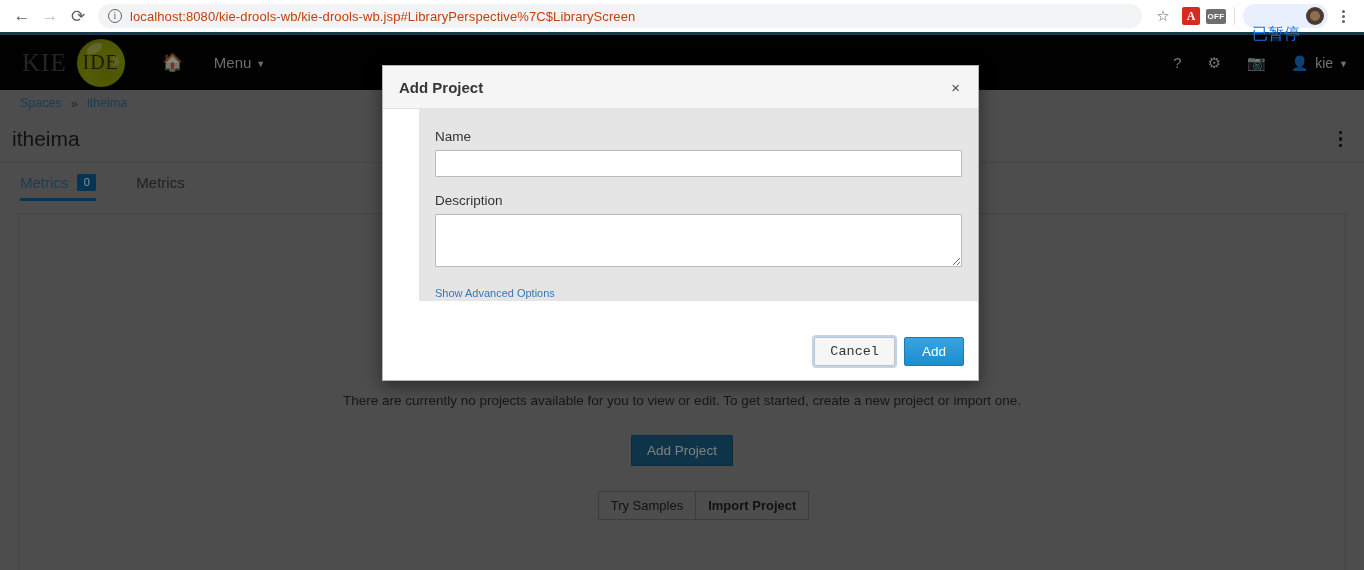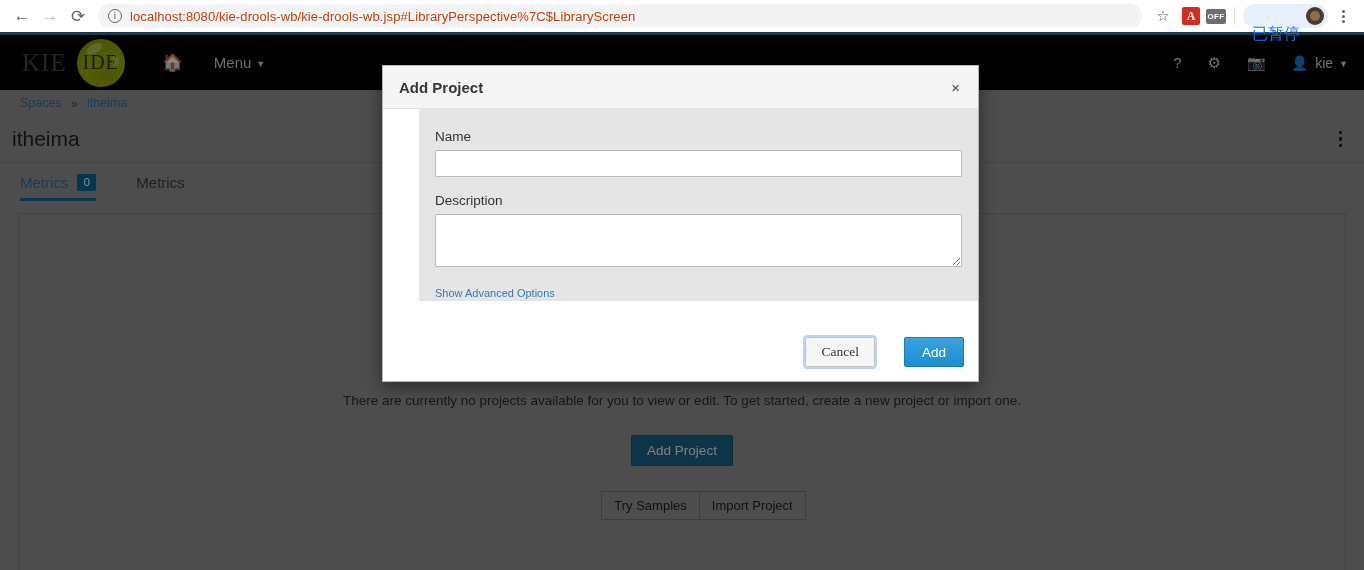--- a/index.html
+++ b/index.html
@@ -144,21 +144,21 @@
   .empty-desc { font-size:13.5px; color:#2b2b2b; margin-top:20px; }
   .btn-add-project {
     margin-top:27px; background:#1a5f86; color:#e6e6e6; border:1px solid #15506f;
     font-size:13.5px; padding:7px 15px; border-radius:1px;
   }
   .btn-group { margin-top:25px; display:flex;margin-left:43px; }
   .btn-secondary {
     background:#8d8d8d; border:1px solid #6f6f6f; color:#1f1f1f;
     font-size:13px; padding:6px 12px; border-radius:0;
   }
-  .btn-group .btn-secondary + .btn-secondary { border-left:none; }
+  .btn-group .btn-secondary + .btn-secondary { border-left:none;font-weight:bold; }
 
   .modal {
     position:absolute; left:382px; top:65px; width:597px;
     background:#ffffff; border:1px solid #b5b5b5;
     box-shadow:0 5px 16px rgba(0,0,0,0.45);
     z-index:40;
   }
   .modal-header {
     background:#f5f5f5; border-bottom:1px solid #e2e2e2;
     padding:13px 16px 12px 16px; display:flex; align-items:center;
@@ -181,26 +181,26 @@
     resize:vertical; font-family:"Liberation Sans", sans-serif; display:block;
   }
   .field-block { margin-bottom:16px; }
   .adv-link { font-size:11px; color:#337ab7; text-decoration:none; display:inline-block; }
   .modal-footer {
     padding:36px 14px 14px 14px; display:flex; justify-content:flex-end; gap:9px; background:#fff;
   }
   .btn-cancel {
     background:#f6f6f6; border:1px solid #c3c3c3; color:#333; font-size:13.5px;
     padding:6px 15px; border-radius:2px; outline:2px solid #bcd6ef; outline-offset:0px;
-    font-family:Liberation Serif, serif;
+    font-family:Liberation Mono, monospace;
   }
   .btn-add {
     background:linear-gradient(to bottom,#3ba2dd 0%,#1a8fd0 100%);
     border:1px solid #1a7bb5; color:#fff; font-size:13.5px;
-    padding:6px 17px; border-radius:2px; font-family:"Liberation Sans", sans-serif;margin-left:20px;
+    padding:6px 17px; border-radius:2px; font-family:"Liberation Sans", sans-serif;
   }
   .dimmer {
     position:absolute; left:0; top:32px; width:1364px; height:538px;
     background:rgba(0,0,0,0.45); z-index:30; pointer-events:none;
   }
 </style>
 </head>
 <body>
 
 <div class="browser-bar">

